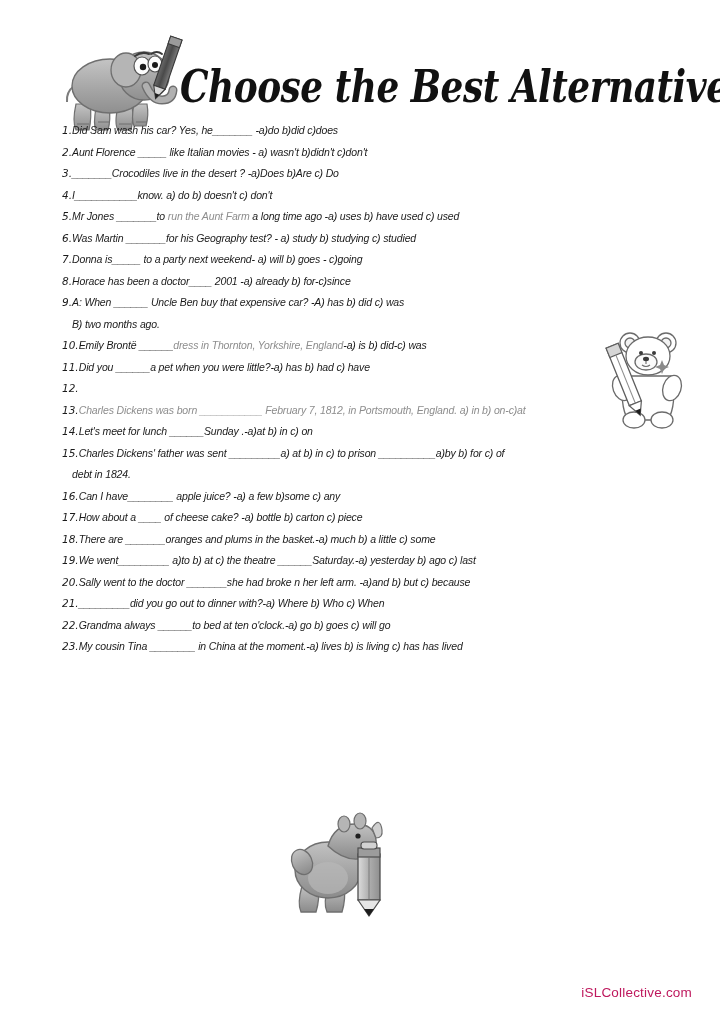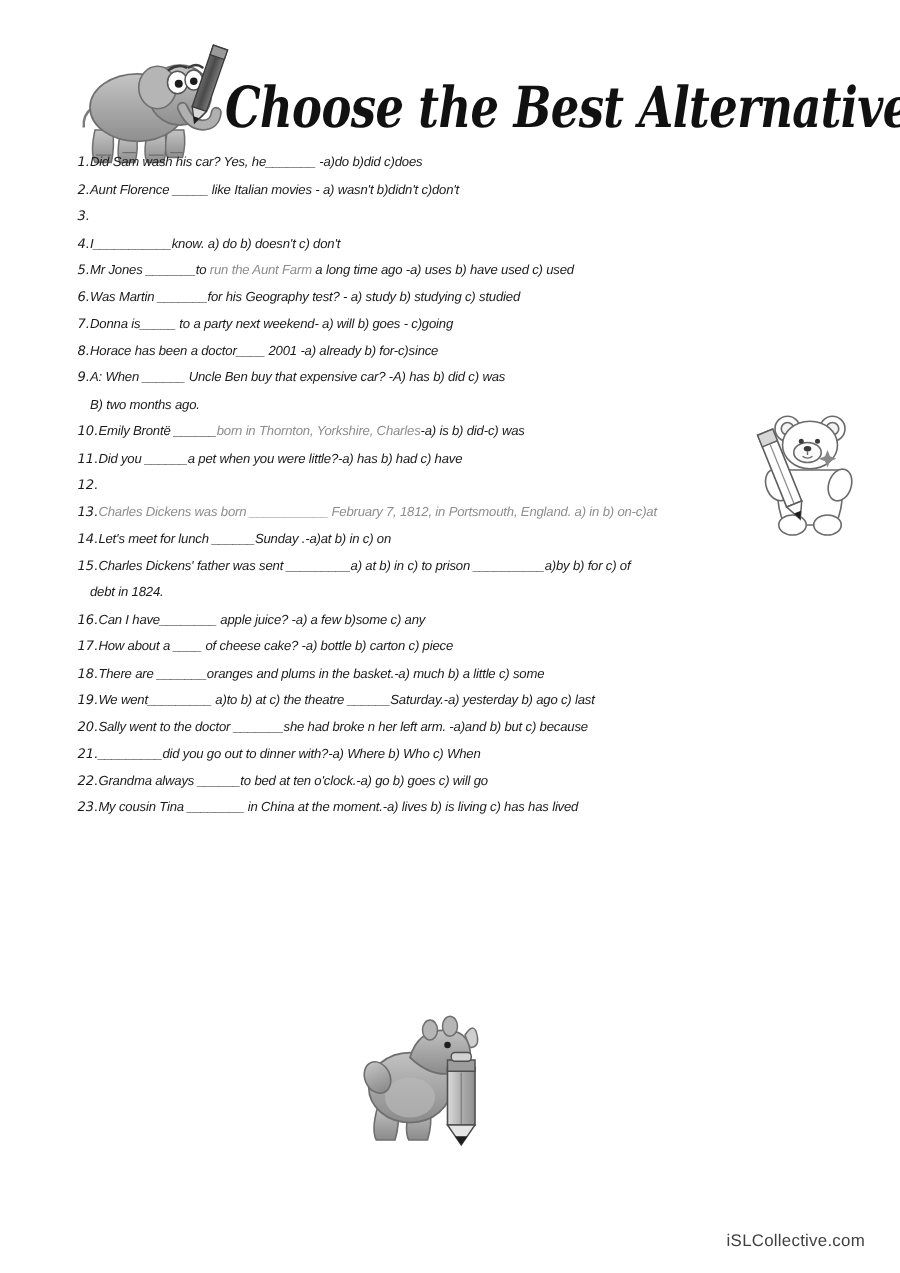--- a/index.html
+++ b/index.html
@@ -91,21 +91,21 @@
   .dim { color: #8d8d8d; }
 
   
   #watermark {
     position: absolute;
     right: 28px;
     bottom: 18px;
     font-family: "Liberation Sans", sans-serif;
     font-size: 13.5px;
     letter-spacing: 0.2px;
-    color: #404040;
+    color: #be185d;
   }
 
   
   .clipart { position: absolute; }
   #elephant-art { left: 46px; top: 20px; width: 132px; height: 112px; }
   #bear-art     { left: 596px; top: 326px; width: 92px; height: 104px; }
   #rhino-art    { left: 266px; top: 812px; width: 128px; height: 112px; }
   .clipart svg { display: block; width: 100%; height: 100%; }
 </style>
 </head>
@@ -173,20 +173,21 @@
       <div class="q-row">
         <div class="q-num">1.</div>
         <div class="q-text"><span>Did Sam  wash his car? Yes, he_______  -a)do  b)did c)does</span></div>
       </div>
       <div class="q-row">
         <div class="q-num">2.</div>
         <div class="q-text"><span>Aunt Florence _____ like Italian movies -    a) wasn't  b)didn't  c)don't</span></div>
       </div>
       <div class="q-row">
         <div class="q-num">3.</div>
+        <div class="q-text"><span>_______Crocodiles  live in the desert ?  -a)Does  b)Are  c) Do</span></div>
       </div>
       <div class="q-row">
         <div class="q-num">4.</div>
         <div class="q-text"><span>I___________know. a) do b) doesn't c) don't</span></div>
       </div>
       <div class="q-row">
         <div class="q-num">5.</div>
         <div class="q-text"><span>Mr Jones _______to </span><span class="dim">run the Aunt Farm </span><span>a long time ago -a) uses b) have used c) used</span></div>
       </div>
       <div class="q-row">
@@ -204,21 +205,21 @@
       <div class="q-row">
         <div class="q-num">9.</div>
         <div class="q-text"><span>A: When ______  Uncle Ben  buy that expensive car? -A) has b) did  c) was</span></div>
       </div>
       <div class="q-row cont">
         <div class="q-num"></div>
         <div class="q-text"><span>B) two months ago.</span></div>
       </div>
       <div class="q-row">
         <div class="q-num">10.</div>
-        <div class="q-text"><span>Emily Brontë ______</span><span class="dim">born in Thornton, Yorkshire, Charles</span><span>-a) is b) did-c) was</span></div>
+        <div class="q-text"><span>Emily Brontë ______</span><span class="dim">dress in Thornton, Yorkshire, England</span><span>-a) is b) did-c) was</span></div>
       </div>
       <div class="q-row">
         <div class="q-num">11.</div>
         <div class="q-text"><span>Did you ______a pet when you were little?-a) has b) had c) have</span></div>
       </div>
       <div class="q-row">
         <div class="q-num">12.</div>
       </div>
       <div class="q-row">
         <div class="q-num">13.</div>

